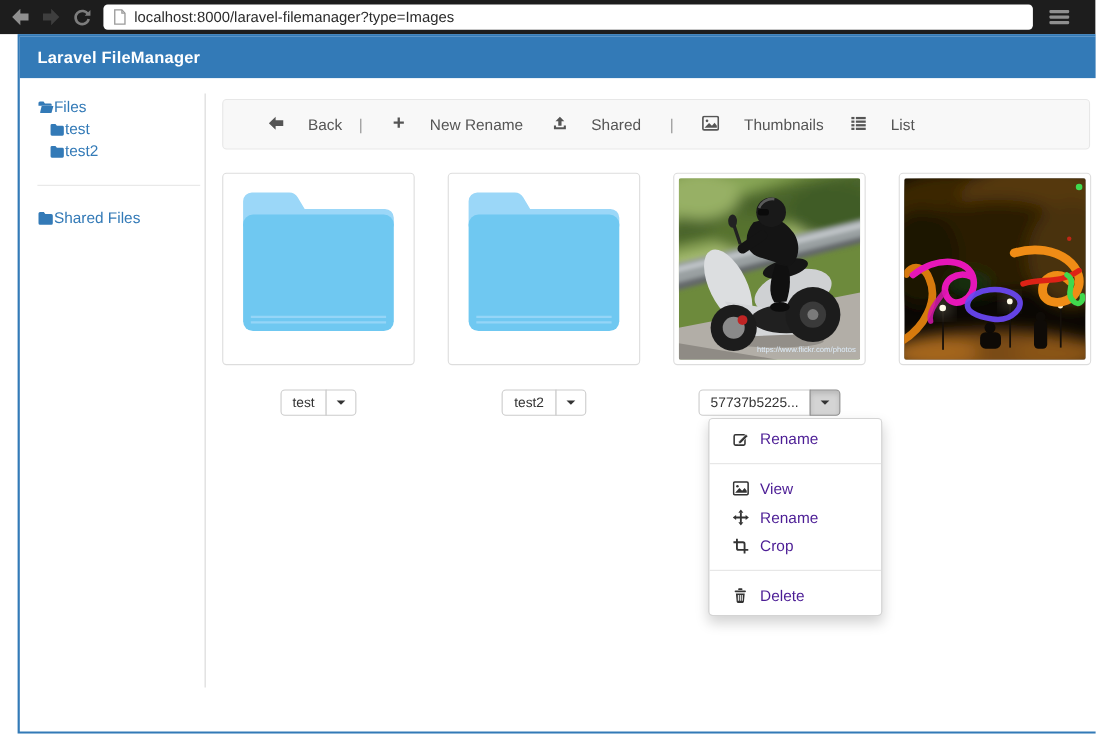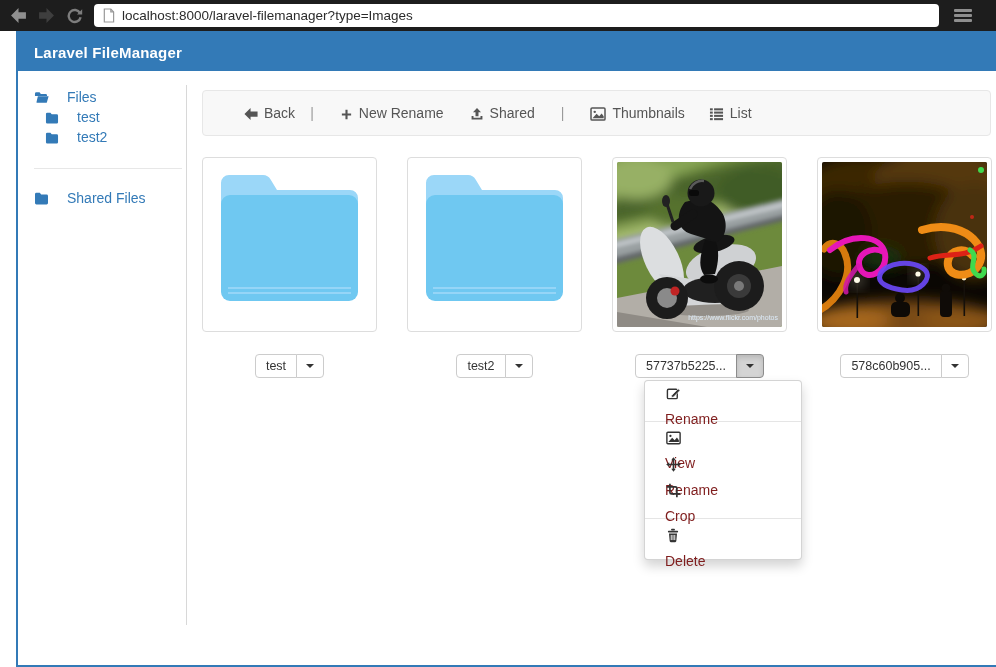--- a/index.html
+++ b/index.html
@@ -41,37 +41,37 @@
   .panel-heading {
     height:38px; background:#337ab7; color:#fff;
     display:flex; align-items:center; padding:0 16px;
     font-size:15px; font-weight:bold; letter-spacing:.2px;
   }
   .panel-body { position:relative; height:594px; }
 
   
   .sidebar { position:absolute; left:16px; top:16px; width:148px; font-size:14px; }
   .side-item {
-    height:20px; display:flex; align-items:center; gap:18px;
+    height:20px; display:flex; align-items:center; gap:0;
     color:#337ab7; cursor:pointer; white-space:nowrap;
   }
   .side-item.child { padding-left:11px; }
   .side-divider { border-top:1px solid #e7e7e7; margin:21px 0 19px 0; }
   .content-divider {
     position:absolute; left:168px; top:14px; height:540px; width:1px; background:#d8d8d8;
   }
 
   
   .toolbar {
     position:absolute; left:184px; top:19px; width:789px; height:46px;
     background:#f8f8f8; border:1px solid #e7e7e7; border-radius:4px;
     display:flex; align-items:center; padding-left:41px;
     font-size:14px; color:#555;
   }
-  .tool-item { display:flex; align-items:flex-end; gap:6px; color:#555; cursor:pointer; }
+  .tool-item { display:flex; align-items:flex-start; gap:22px; color:#555; cursor:pointer; }
   .tool-sep { color:#9a9a9a; margin:0 26px; }
   .tool-sep.first { margin:0 26px 0 15px; }
   .gap26 { margin-left:26px; }
   .gap24 { margin-left:24px; }
 
   
   .card {
     position:absolute; top:86px; width:175px; height:175px;
     background:#fff; border:1px solid #ddd; border-radius:4px;
     padding:4px; cursor:pointer;
@@ -106,22 +106,22 @@
   }
 
   
   .dropdown {
     position:absolute; left:626px; top:309px; width:158px;
     background:#fff; border:1px solid rgba(0,0,0,.17); border-radius:4px;
     box-shadow:0 6px 12px rgba(0,0,0,.175);
     padding:5px 0; z-index:50;
   }
   .menu-item {
-    height:26px; display:flex; align-items:flex-start; gap:10px;
-    padding:0 10px 0 20px; font-size:14px; color:#7f1d1d; cursor:pointer;flex-direction:column;
+    height:26px; display:flex; align-items:center; gap:10px;
+    padding:0 10px 0 20px; font-size:14px; color:#4c1d95; cursor:pointer;
   }
   .menu-item .mi { width:16px; display:flex; justify-content:center; color:#333; }
   .menu-divider { height:1px; background:#e5e5e5; margin:9px 0; }
 </style>
 </head>
 <body>
 
 <div class="chrome">
   <span class="nav-ico">
     <svg width="17" height="17" viewBox="0 0 16 16">
@@ -406,28 +406,20 @@
       </span>
     </div>
     <div class="btn-row c3">
       <span class="split-btn open">
         <button class="btn-text">57737b5225...</button>
         <button class="btn-caret">
             <span class="caret"></span>
           </button>
       </span>
     </div>
-    <div class="btn-row c4">
-      <span class="split-btn">
-        <button class="btn-text">578c60b905...</button>
-        <button class="btn-caret">
-            <span class="caret"></span>
-          </button>
-      </span>
-    </div>
 
     <div class="dropdown">
       <div class="menu-item">
         <span class="mi">
           <svg width="15" height="15" viewBox="0 0 16 16">
             <rect x="1.5" y="3.5" width="10.5" height="10" rx="1.3" fill="none" stroke="#333" stroke-width="1.5"></rect>
             <path d="M6.2 9.8 L13 3 L14.9 4.9 L8.1 11.7 L5.6 12.3 Z" fill="#333" stroke="#fff" stroke-width="0.7"></path>
           </svg>
         </span>
         <span>Rename</span>

